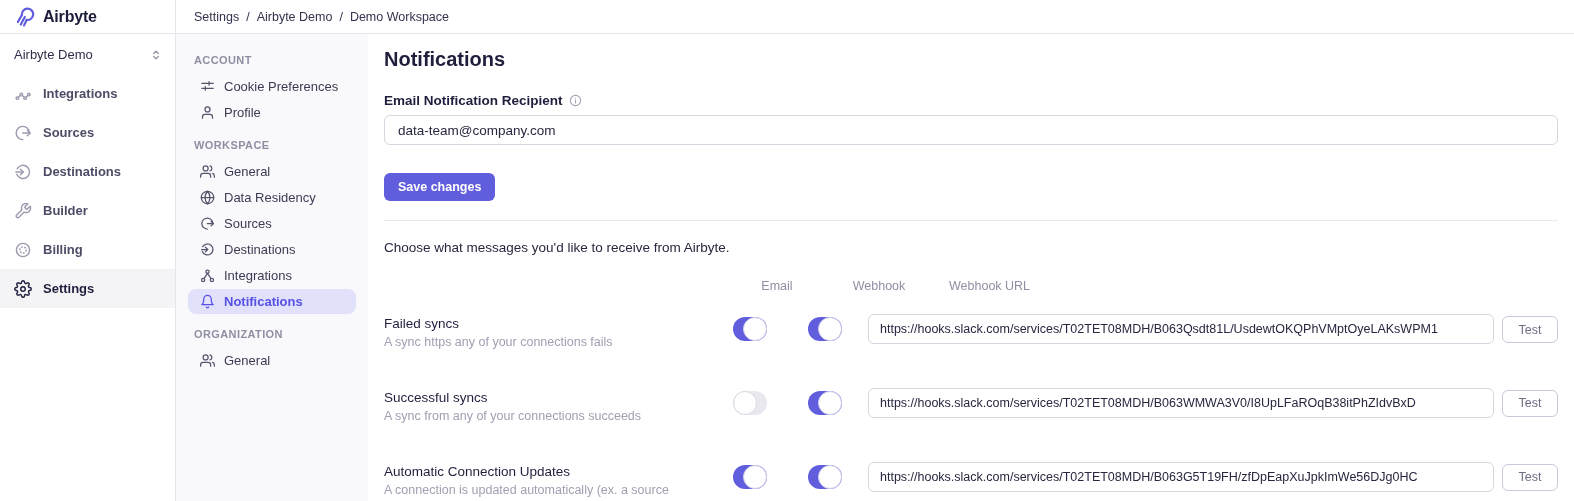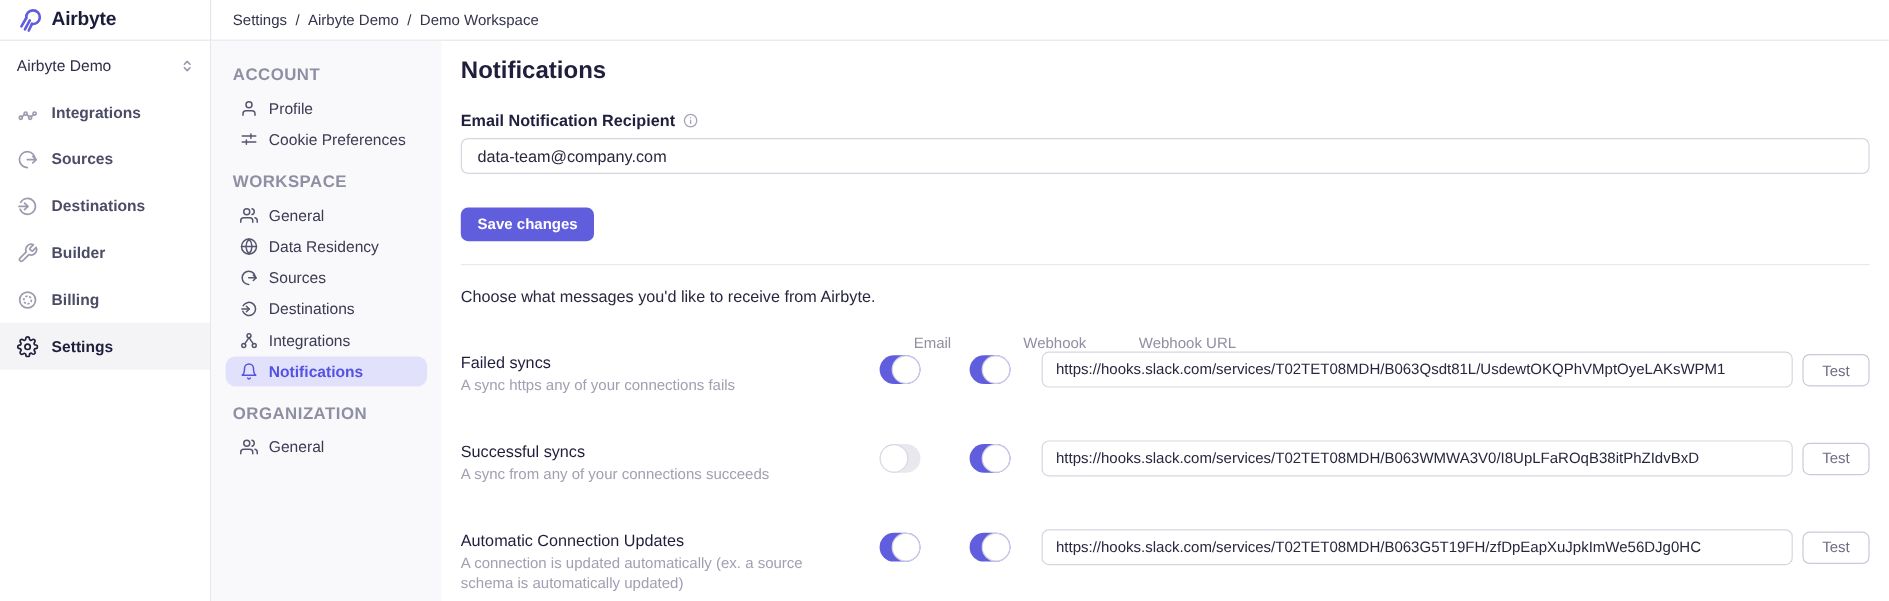--- a/index.html
+++ b/index.html
@@ -26,42 +26,42 @@
 
   
   .right { flex:1; display:flex; flex-direction:column; min-width:0; }
   .topbar { height:34px; min-height:34px; border-bottom:1px solid #E5E5EC; display:flex; align-items:center; padding:0 18px; }
   .crumbs { font-size:12.5px; color:#33334D; display:flex; gap:7px; align-items:center; }
   .crumb { cursor:pointer; }
   .content-row { flex:1; display:flex; min-height:0; }
 
   
   .subnav { width:192px; min-width:192px; background:#F9F9FB; padding:14px 12px; overflow:hidden; }
-  .sec-header { font-size:14px; font-weight:600; letter-spacing:0.4px; color:#8F8FA3; margin:14px 6px 8px; text-transform:uppercase; }
+  .sec-header { font-size:11px; font-weight:600; letter-spacing:0.4px; color:#8F8FA3; margin:14px 6px 8px; text-transform:uppercase; }
   .subnav .sec:first-child .sec-header { margin-top:6px; }
   .sub-item { display:flex; align-items:center; gap:9px; padding:5px 8px 5px 12px; border-radius:8px; cursor:pointer; color:#3B3B53; font-size:13px; margin:1px 0; }
   .sub-item .icn { width:15px; height:15px; color:#55556E; flex:0 0 auto; }
   .sub-item.active { background:#E2E1FB; color:#5551E4; font-weight:700; }
   .sub-item.active .icn { color:#5551E4; }
 
   
   .main { flex:1; padding:14px 16px 0 16px; min-width:0; }
   .page-title { font-size:20px; font-weight:700; color:#1F1F3D; margin-bottom:22px; }
   .field-label-row { display:flex; align-items:center; gap:6px; margin-bottom:7px; }
   .field-label { font-size:13.5px; font-weight:600; color:#1F1F3D; }
   .info { width:13px; height:13px; color:#A4A4B6; }
   .text-input { width:100%; height:30px; border:1px solid #D6D6E0; border-radius:6px; padding:0 13px; font-size:13.5px; color:#27273F; background:#fff; font-family:inherit; outline:none; }
   .save-btn { margin-top:28px; background:#615EDE; color:#fff; border:none; border-radius:6px; padding:7px 14px; font-size:12.5px; font-weight:600; cursor:pointer; font-family:inherit; }
   .divider { border:none; border-top:1px solid #E8E8EE; margin:19px 0 0; }
   .intro { margin-top:19px; font-size:13.5px; color:#27273F; }
 
   .grid { display:grid; grid-template-columns:326px 64px 70px 1fr 56px; column-gap:8px; align-items:start; }
   .tbl-head { margin-top:24px; font-size:12.5px; color:#8F8FA3;gap:35px; }
   .th-c { text-align:center; }
-  .notif-row { margin-top:0; margin-bottom:37px; }
+  .notif-row { margin-top:21px; margin-bottom:37px; }
   .row-title { font-size:13.5px; color:#1F1F3D; margin-top:2px; }
   .row-desc { font-size:12.5px; color:#A0A0B2; margin-top:3px; line-height:1.35; }
   .toggle { width:34px; height:24px; border-radius:13px; background:#E8E8EE; position:relative; cursor:pointer; margin:3px auto 0; }
   .toggle .knob { position:absolute; top:0; left:0; width:24px; height:24px; border-radius:50%; background:#fff; border:1px solid #D8D8E4; }
   .toggle.on { background:#615EDE; }
   .toggle.on .knob { left:auto; right:0; border-color:#CFCFEA; }
   .url-input { width:100%; height:30px; border:1px solid #D6D6E0; border-radius:6px; padding:0 11px; font-size:12.5px; color:#27273F; background:#fff; font-family:inherit; outline:none; }
   .test-btn { width:56px; height:27px; margin-top:2px; background:#fff; border:1px solid #C9C9DA; border-radius:6px; color:#6E6E86; font-size:12.5px; cursor:pointer; font-family:inherit; }
   svg { display:block; }
 </style>
@@ -168,37 +168,37 @@
       </nav>
     </header>
 
     <div class="content-row">
 
       <nav class="subnav">
         <div class="sec">
           <div class="sec-header">ACCOUNT</div>
           <div class="sub-item">
             <span class="icn">
-              <svg viewBox="0 0 24 24" width="15" height="15" fill="none" stroke="currentColor" stroke-width="2" stroke-linecap="round" stroke-linejoin="round">
-                <path d="M20 21v-2a4 4 0 0 0-4-4H8a4 4 0 0 0-4 4v2"></path>
-                  <circle cx="12" cy="7" r="4"></circle>
-              </svg>
-            </span>
-            <span>Profile</span>
-          </div>
-          <div class="sub-item">
-            <span class="icn">
               <svg viewBox="0 0 24 24" width="15" height="15" fill="none" stroke="currentColor" stroke-width="2" stroke-linecap="round">
                 <line x1="3" y1="7" x2="21" y2="7"></line>
                   <line x1="14.5" y1="4.2" x2="14.5" y2="9.8"></line>
                 <line x1="3" y1="15" x2="21" y2="15"></line>
                   <line x1="8.5" y1="12.2" x2="8.5" y2="17.8"></line>
               </svg>
             </span>
             <span>Cookie Preferences</span>
+          </div>
+          <div class="sub-item">
+            <span class="icn">
+              <svg viewBox="0 0 24 24" width="15" height="15" fill="none" stroke="currentColor" stroke-width="2" stroke-linecap="round" stroke-linejoin="round">
+                <path d="M20 21v-2a4 4 0 0 0-4-4H8a4 4 0 0 0-4 4v2"></path>
+                  <circle cx="12" cy="7" r="4"></circle>
+              </svg>
+            </span>
+            <span>Profile</span>
           </div>
         </div>
 
         <div class="sec">
           <div class="sec-header">WORKSPACE</div>
           <div class="sub-item">
             <span class="icn">
               <svg viewBox="0 0 24 24" width="15" height="15" fill="none" stroke="currentColor" stroke-width="2" stroke-linecap="round" stroke-linejoin="round">
                 <path d="M17 21v-2a4 4 0 0 0-4-4H5a4 4 0 0 0-4 4v2"></path>
                   <circle cx="9" cy="7" r="4"></circle>

